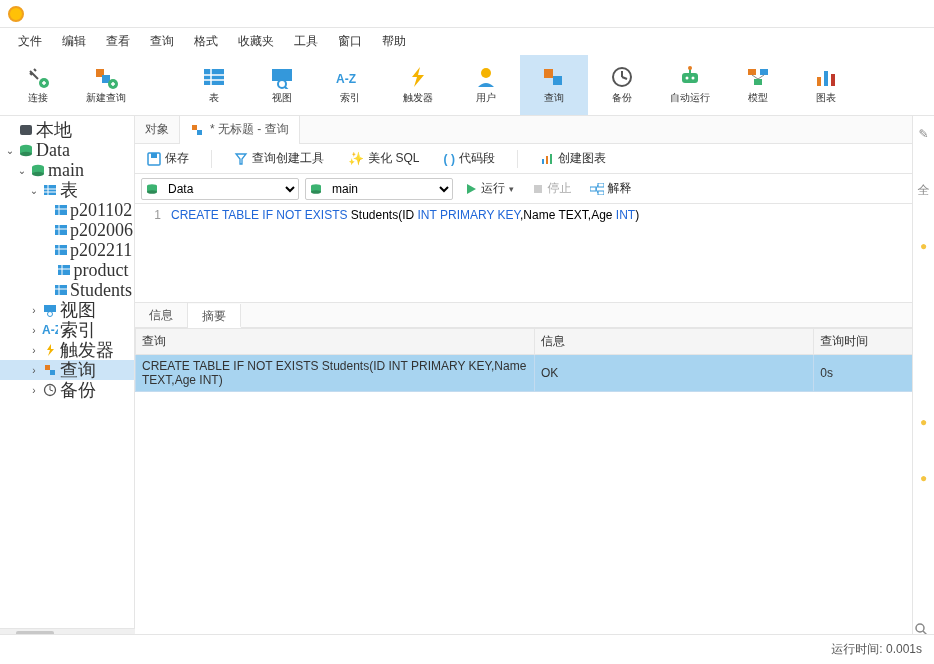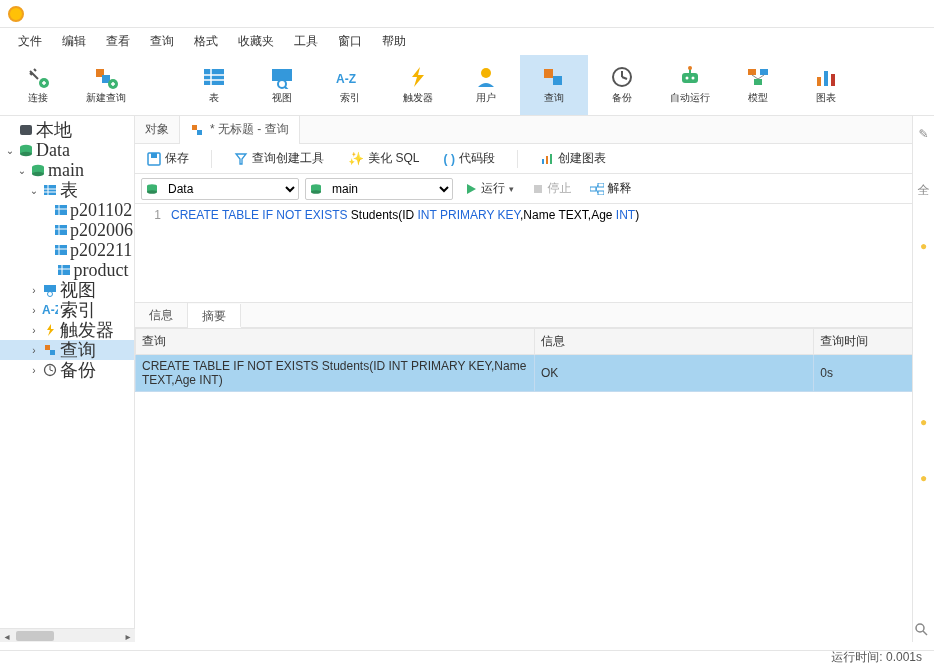--- a/index.html
+++ b/index.html
@@ -68,21 +68,21 @@
 .result-tab.active { background: #fff; border-bottom: 2px solid #fff; position:relative; top:1px; }
 
 
 .result-table { flex: 1; overflow: auto; }
 .result-table table { width: 100%; border-collapse: collapse; table-layout: fixed; }
 .result-table th { text-align: left; font-weight: normal; background: #f5f5f5; border: 1px solid #e5e5e5; padding: 4px 6px; color:#333; }
 .result-table td { border: 1px solid #c3dbef; padding: 4px 6px; color:#333; }
 .result-table tr.highlight td { background: #a8d4f0; }
 
 
-.status-bar { position: absolute; bottom: 0; left: 0; right: 0; height: 14px; border-top: 1px solid #e5e5e5; background: #fff; display: flex; align-items: center; justify-content: flex-end; padding: 0 12px; gap: 40px; color: #555; }
+.status-bar { position: absolute; bottom: 0; left: 0; right: 0; height: 30px; border-top: 1px solid #e5e5e5; background: #fff; display: flex; align-items: center; justify-content: flex-end; padding: 0 12px; gap: 40px; color: #555; }
 
 
 .right-panel { position: absolute; right: 0; top: 116px; bottom: 22px; width: 22px; border-left: 1px solid #e5e5e5; background: #fff; display:flex; flex-direction:column; align-items:center; gap:40px; padding-top:10px; }
 .right-panel .rp-item { width:16px; height:16px; display:flex; align-items:center; justify-content:center; color:#888; font-size:12px; }
 
 
 .hscroll { position:absolute; bottom:22px; left:0; width:135px; height:14px; background:#f0f0f0; border-top:1px solid #e5e5e5; }
 .hscroll .thumb { width:38px; height:10px; background:#c8c8c8; margin:2px; border-radius:2px; }
 .hscroll .arrow { position:absolute; top:0; width:14px; height:14px; display:flex; align-items:center; justify-content:center; color:#666; font-size:10px; }
 .hscroll .arrow.left { left:0; }
@@ -316,20 +316,30 @@
         </div>
         <div class="tree-node" style="padding-left: 52px; justify-content: center;">
           <span class="node-icon">
             <svg width="14" height="14">
               <rect x="1" y="2" width="12" height="10" fill="#3498db"></rect>
               <line x1="1" y1="6" x2="13" y2="6" stroke="#fff"></line>
               <line x1="5" y1="2" x2="5" y2="12" stroke="#fff"></line>
             </svg>
           </span>
           <span class="node-label">product</span>
+        </div>
+        <div class="tree-node" style="padding-left: 52px;">
+          <span class="node-icon">
+            <svg width="14" height="14">
+              <rect x="1" y="2" width="12" height="10" fill="#3498db"></rect>
+              <line x1="1" y1="6" x2="13" y2="6" stroke="#fff"></line>
+              <line x1="5" y1="2" x2="5" y2="12" stroke="#fff"></line>
+            </svg>
+          </span>
+          <span class="node-label">Students</span>
         </div>
       </div>
     <div id="node-list">
         <div class="tree-node" style="padding-left: 28px;">
           <span class="expander">›</span>
           <span class="node-icon">
             <svg width="14" height="14">
               <rect x="1" y="2" width="12" height="7" fill="#3498db"></rect>
               <circle cx="7" cy="11" r="2.5" fill="none" stroke="#3498db"></circle>
             </svg>

